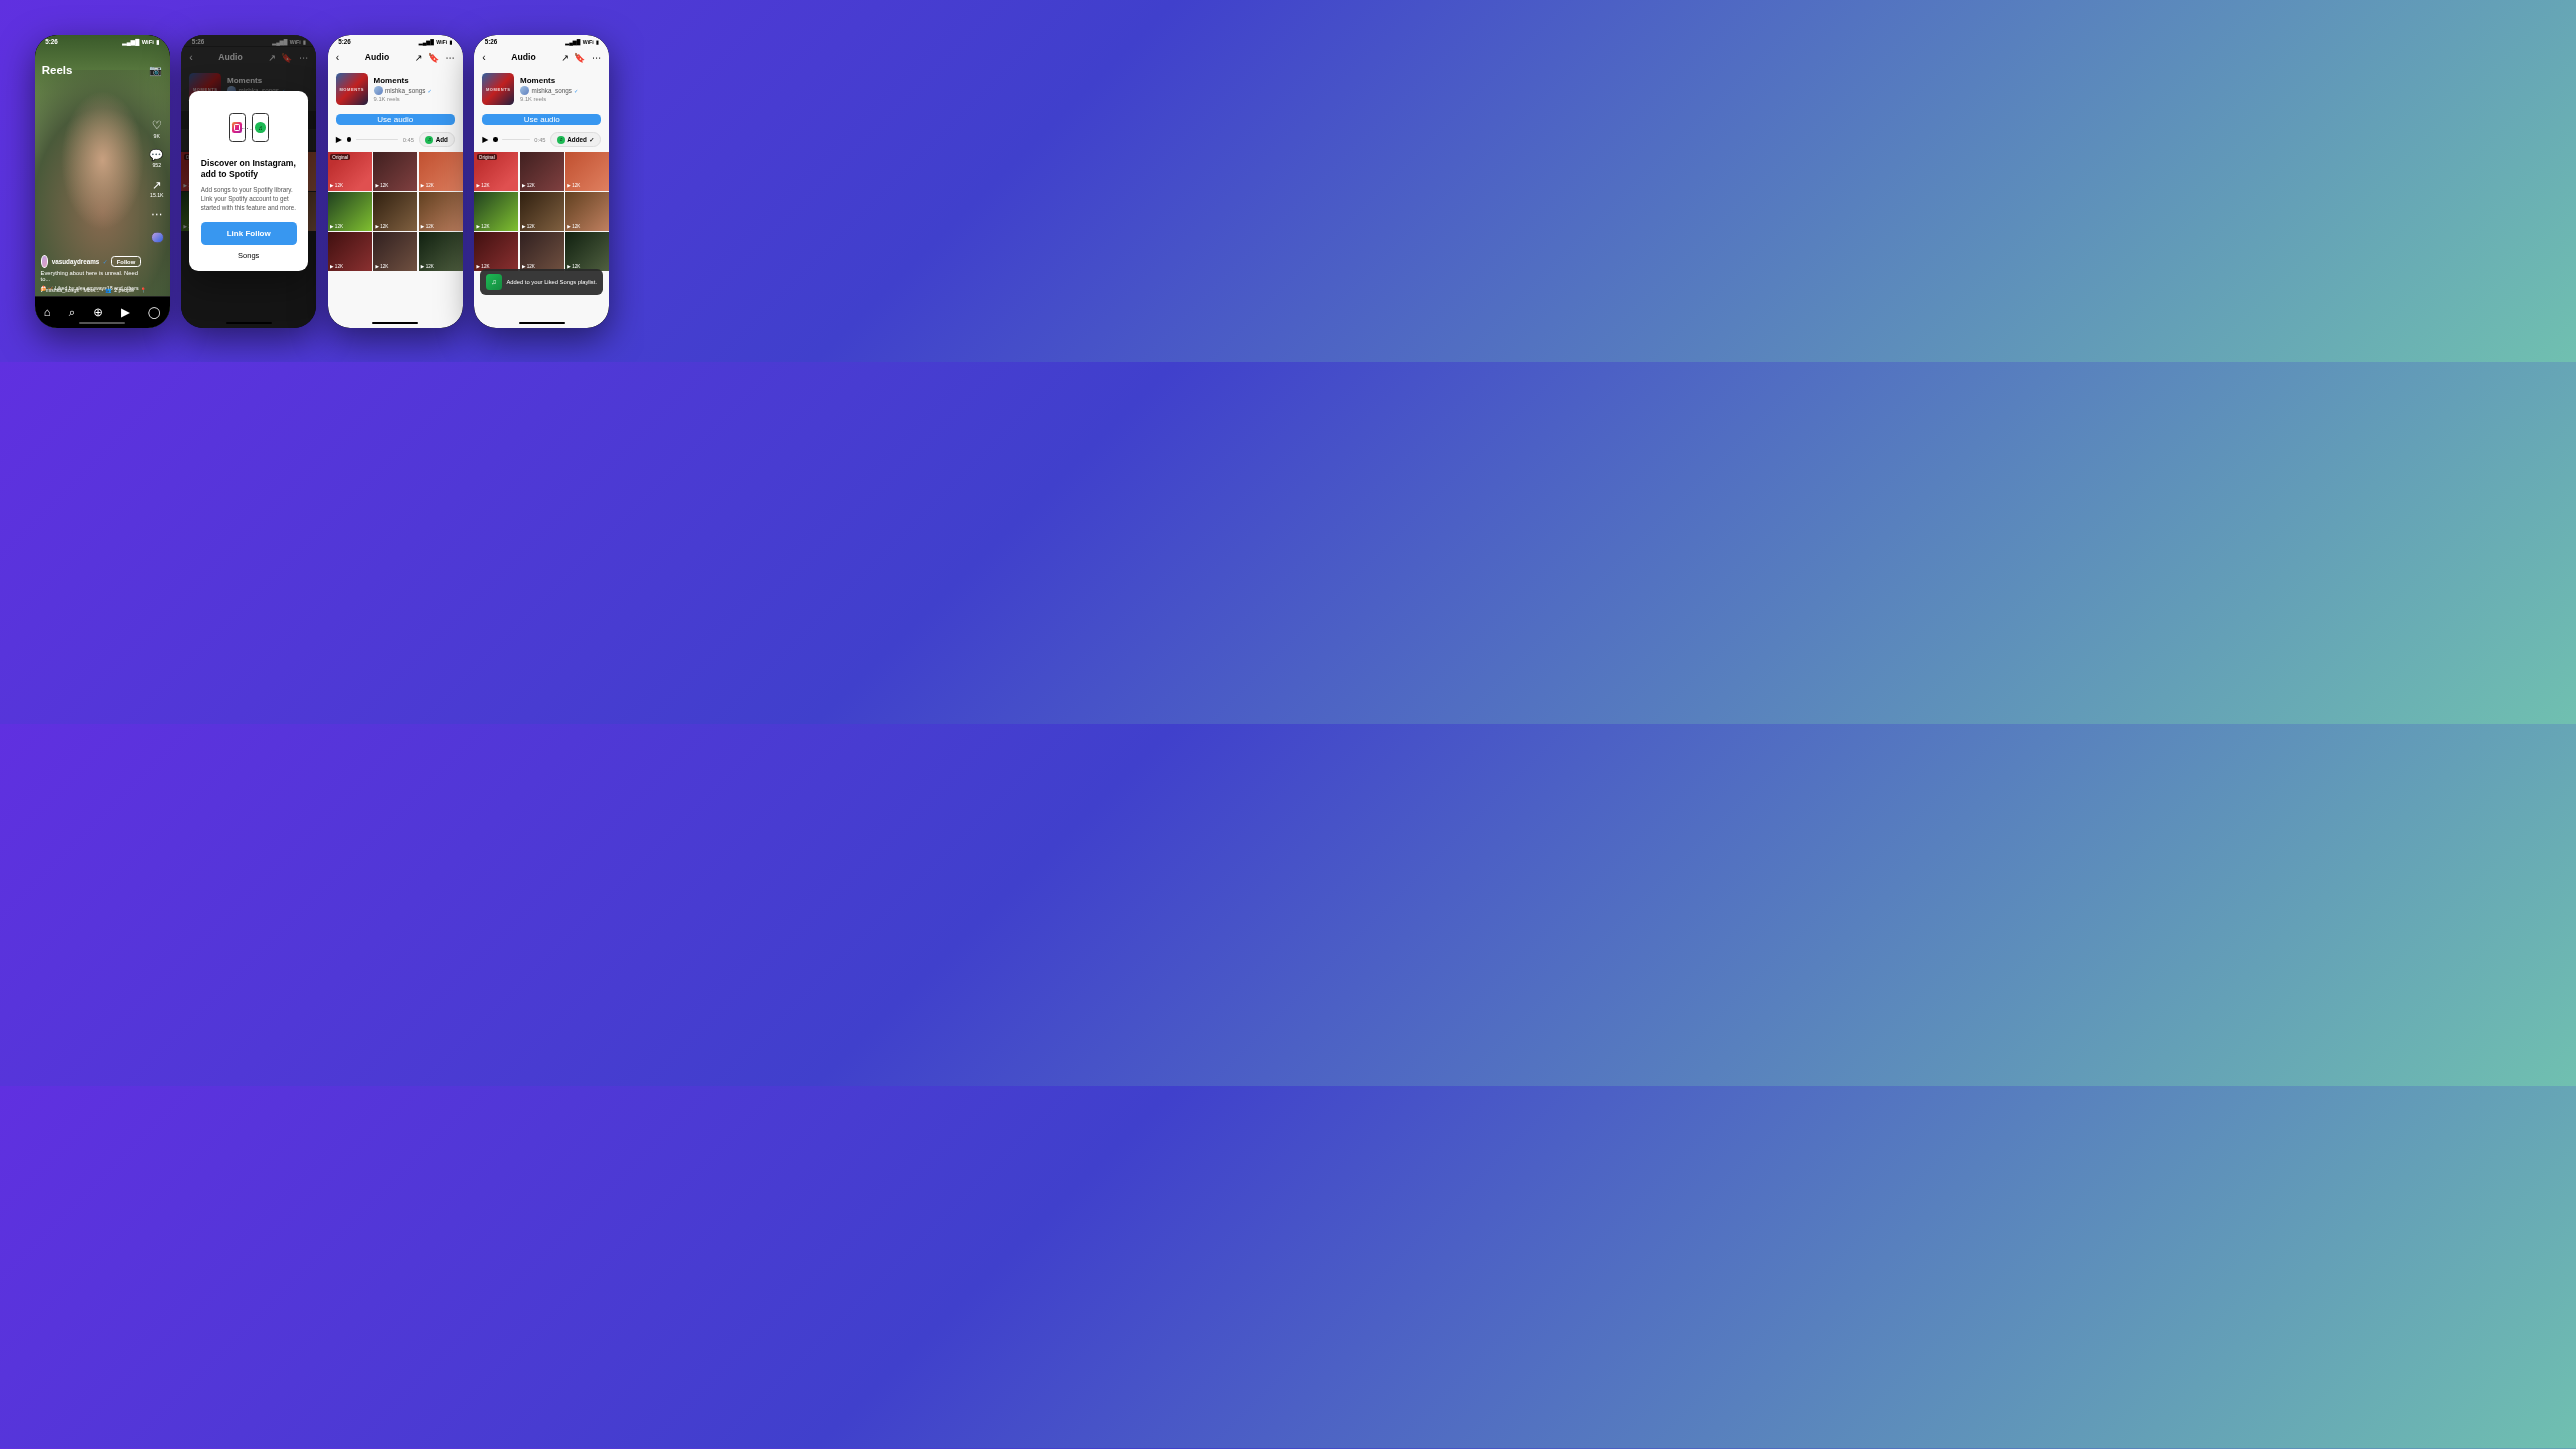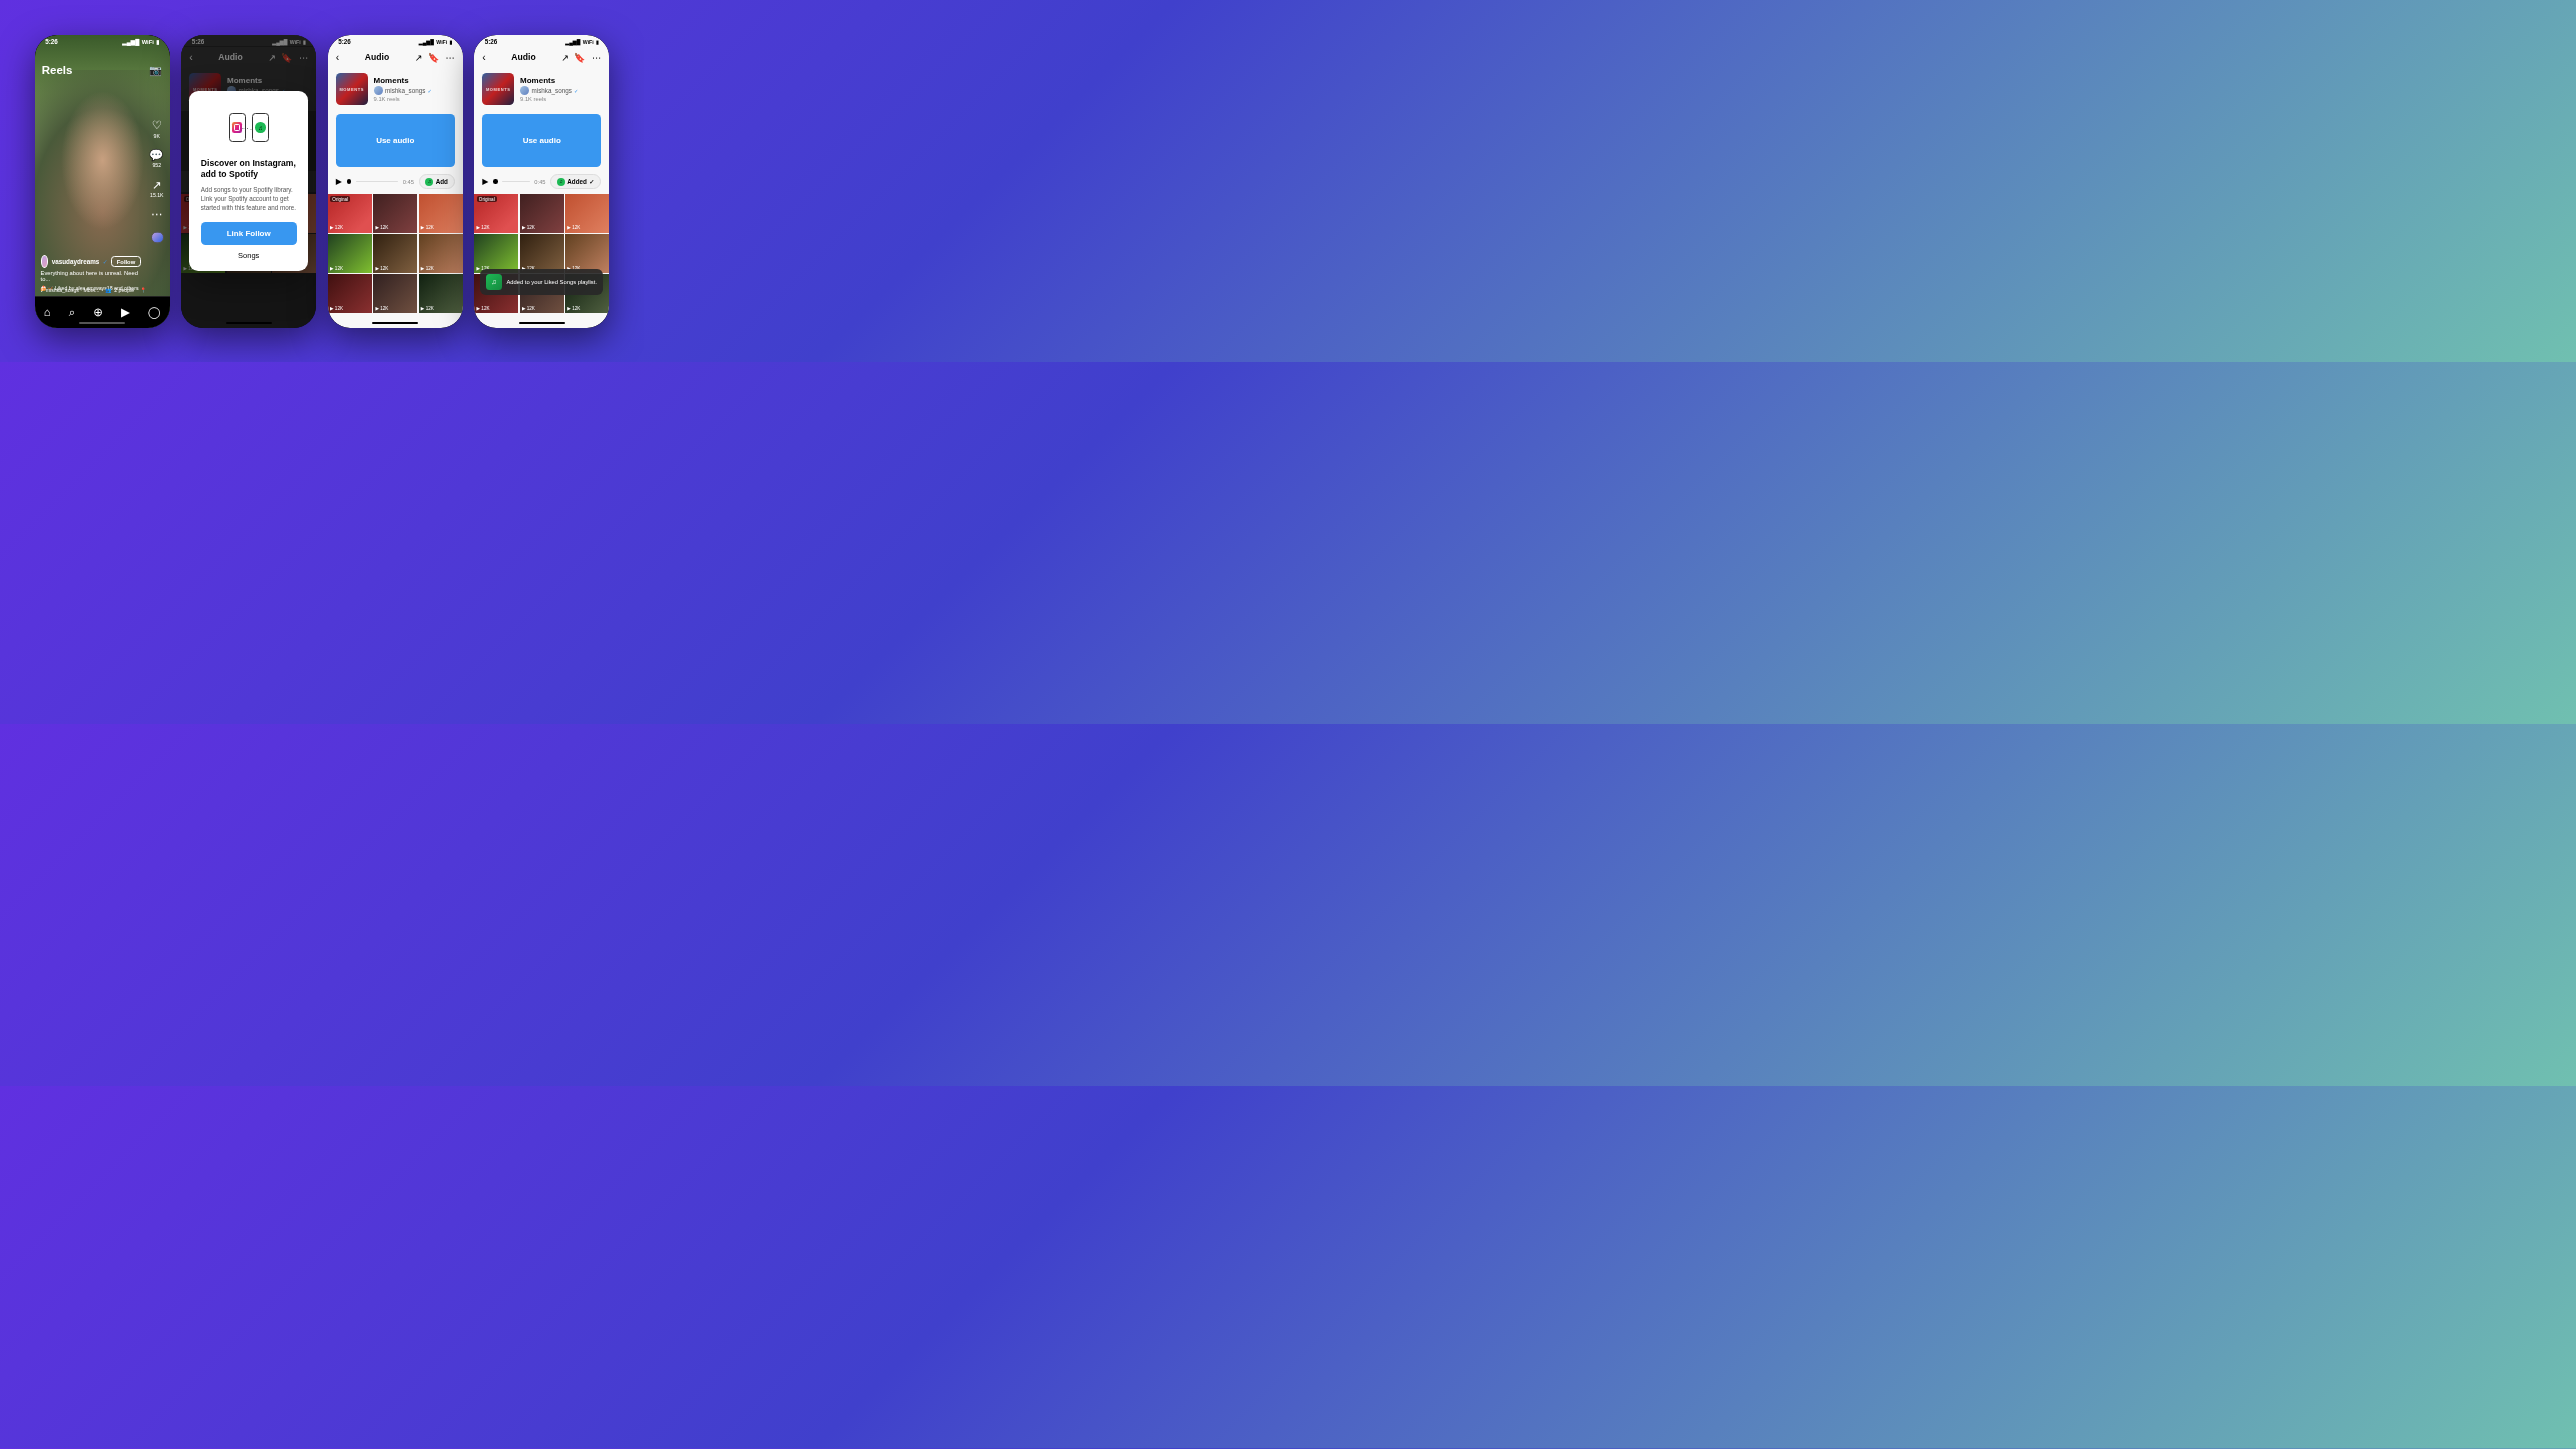--- a/index.html
+++ b/index.html
@@ -232,23 +232,23 @@
     .audio-verified { color: #3897f0; font-size: 5.2px; }
     .audio-reels-count { font-size: 5.8px; color: #888; }
 
     
     .use-audio-btn {
       margin: 3.5px 8px;
       background: #3897f0;
       color: #fff;
       border: none;
       border-radius: 4.6px;
-      padding: 22px;
+      padding: 1px;
       font-size: 8px;
-      font-weight: 700;
+      font-weight: 400;
       width: calc(100% - 16px);
       text-align: center;
     }
 
     
     .playback-bar {
       display: flex;
       align-items: center;
       gap: 4.6px;
       padding: 3.5px 8px;

